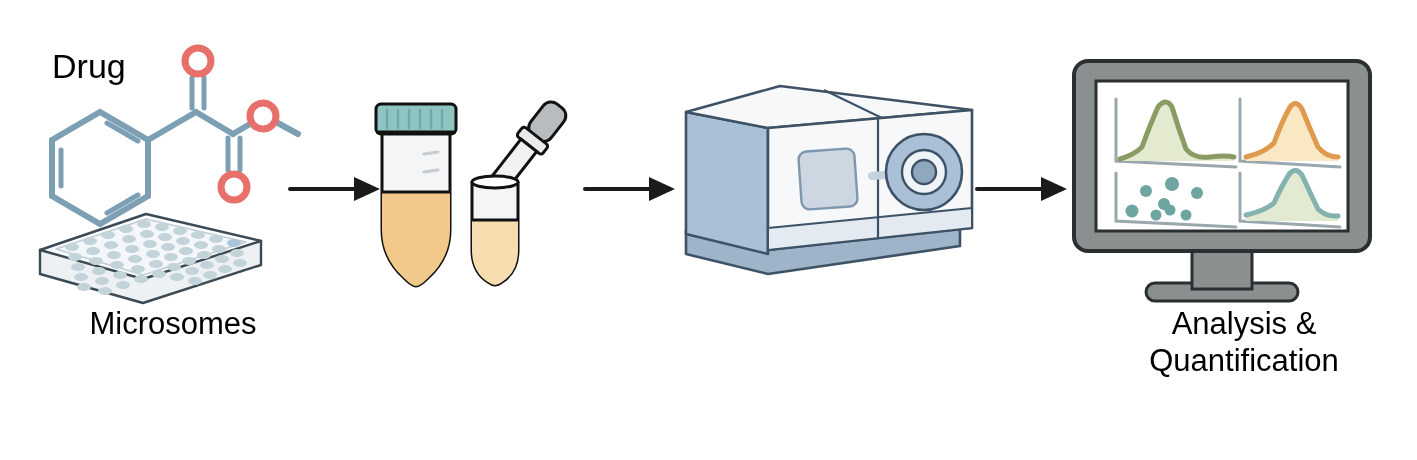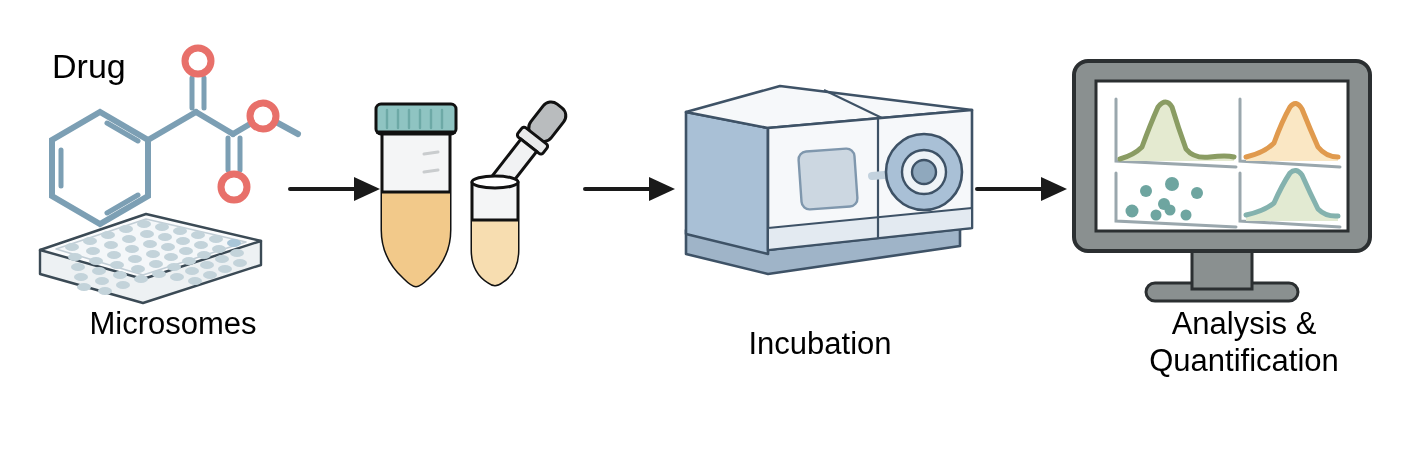--- a/index.html
+++ b/index.html
@@ -220,21 +220,20 @@
         <g>
           <path d="M200,98 L224,96" stroke-width="8" stroke-linecap="round" stroke="#c3d2de"></path>
           <circle cx="252" cy="94" r="38" fill="#a9c0d6" stroke="#3e5266" stroke-width="2.6"></circle>
           <circle cx="252" cy="94" r="22" fill="#eef3f7" stroke="#3e5266" stroke-width="2.4"></circle>
           <circle cx="252" cy="94" r="12" fill="#8fa8bd" stroke="#3e5266" stroke-width="2.4"></circle>
         </g>
       </g>
     </svg>
   </div>
 
-  <div class="stage-label" style="left:660px;top:325px;width:320px;">Incubation</div>
 
   <div class="arrow" style="left:975px;top:172px;width:96px;height:34px;">
     <svg width="96" height="34" viewBox="0 0 96 34">
       <path d="M2,17 L70,17" stroke="#1a1a1a" stroke-width="4" stroke-linecap="round"></path>
       <path d="M66,5 L92,17 L66,29 Z" fill="#1a1a1a"></path>
     </svg>
   </div>
 
   <div class="art" style="left:1068px;top:55px;width:312px;height:250px;">
     <svg width="312" height="250" viewBox="0 0 312 250">

